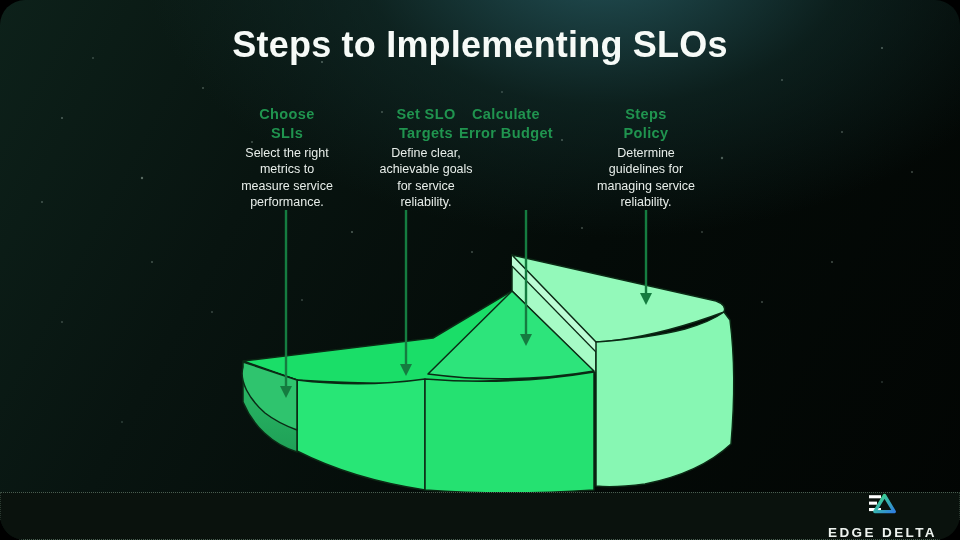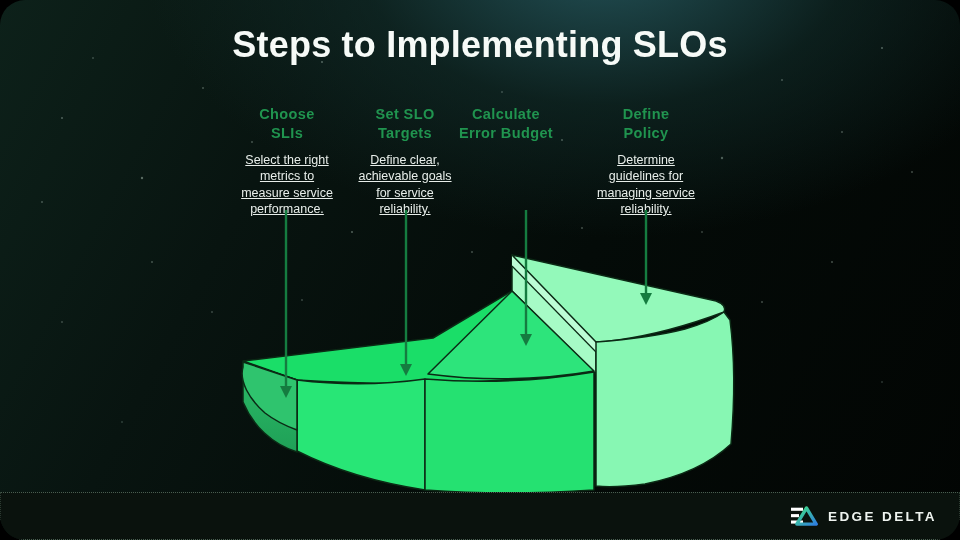--- a/index.html
+++ b/index.html
@@ -14,39 +14,39 @@
   .title{
     position:absolute;top:24px;left:0;width:100%;text-align:center;
     font-size:36px;font-weight:bold;color:#f6faf7;letter-spacing:.2px;line-height:1.15;
   }
   .step-col{position:absolute;top:97px;width:132px;text-align:center;}
   .step-col .step-title{
     font-size:14.5px;font-weight:bold;color:#20944f;
     white-space:pre-line;line-height:1.3;letter-spacing:.4px;margin-top:8px;
   }
   .step-col .step-desc{
-    margin-top:9px;font-size:12.5px;color:#e8eeea;
-    white-space:pre-line;line-height:1.32;text-decoration:underline;
+    margin-top:2px;font-size:12.5px;color:#e8eeea;
+    white-space:pre-line;line-height:1.32;
   }
-  .col-1{left:221px;} .col-2{left:339px;} .col-3{left:440px;} .col-4{left:580px;}
+  .col-1{left:221px;} .col-2{left:360px;} .col-3{left:440px;} .col-4{left:580px;}
   .chart-svg{position:absolute;left:0;top:0;width:960px;height:540px;}
   .wedge{stroke:#0b2a15;stroke-width:1.5;stroke-linejoin:round;stroke-linecap:round;}
   .seam{fill:none;stroke:#0b2a15;stroke-width:1.2;}
   .arrow-line{stroke-width:2.4;fill:none;}
   .footer{
     position:absolute;left:0;right:0;bottom:0;height:48px;box-sizing:border-box;
     background:#0a120d;
     border-top:1px dotted rgba(125,155,135,.55);
     border-bottom:1px dotted rgba(125,155,135,.55);
     border-left:1px dotted rgba(125,155,135,.3);
     border-right:1px dotted rgba(125,155,135,.3);
   }
   .brand{
     position:absolute;right:22px;top:50%;transform:translateY(-50%);
-    display:flex;align-items:center;gap:10px;
+    display:flex;align-items:center;gap:10px;flex-direction:column;
   }
   .brand-name{
     color:#eef3ef;font-size:13.5px;font-weight:bold;letter-spacing:2.4px;white-space:nowrap;
   }
 </style>
 </head>
 <body>
 
 <div class="slide">
 
@@ -66,21 +66,21 @@
     <div class="step-desc">Define clear,
 achievable goals
 for service
 reliability.</div>
   </div>
   <div class="step-col col-3">
     <div class="step-title">Calculate
 Error Budget</div>
   </div>
   <div class="step-col col-4">
-    <div class="step-title">Define
+    <div class="step-title">Steps
 Policy</div>
     <div class="step-desc">Determine
 guidelines for
 managing service
 reliability.</div>
   </div>
 
   <svg class="chart-svg" viewBox="0 0 960 540">
     <defs>
       <linearGradient id="w1grad" x1="0" y1="0" x2="0" y2="1">

